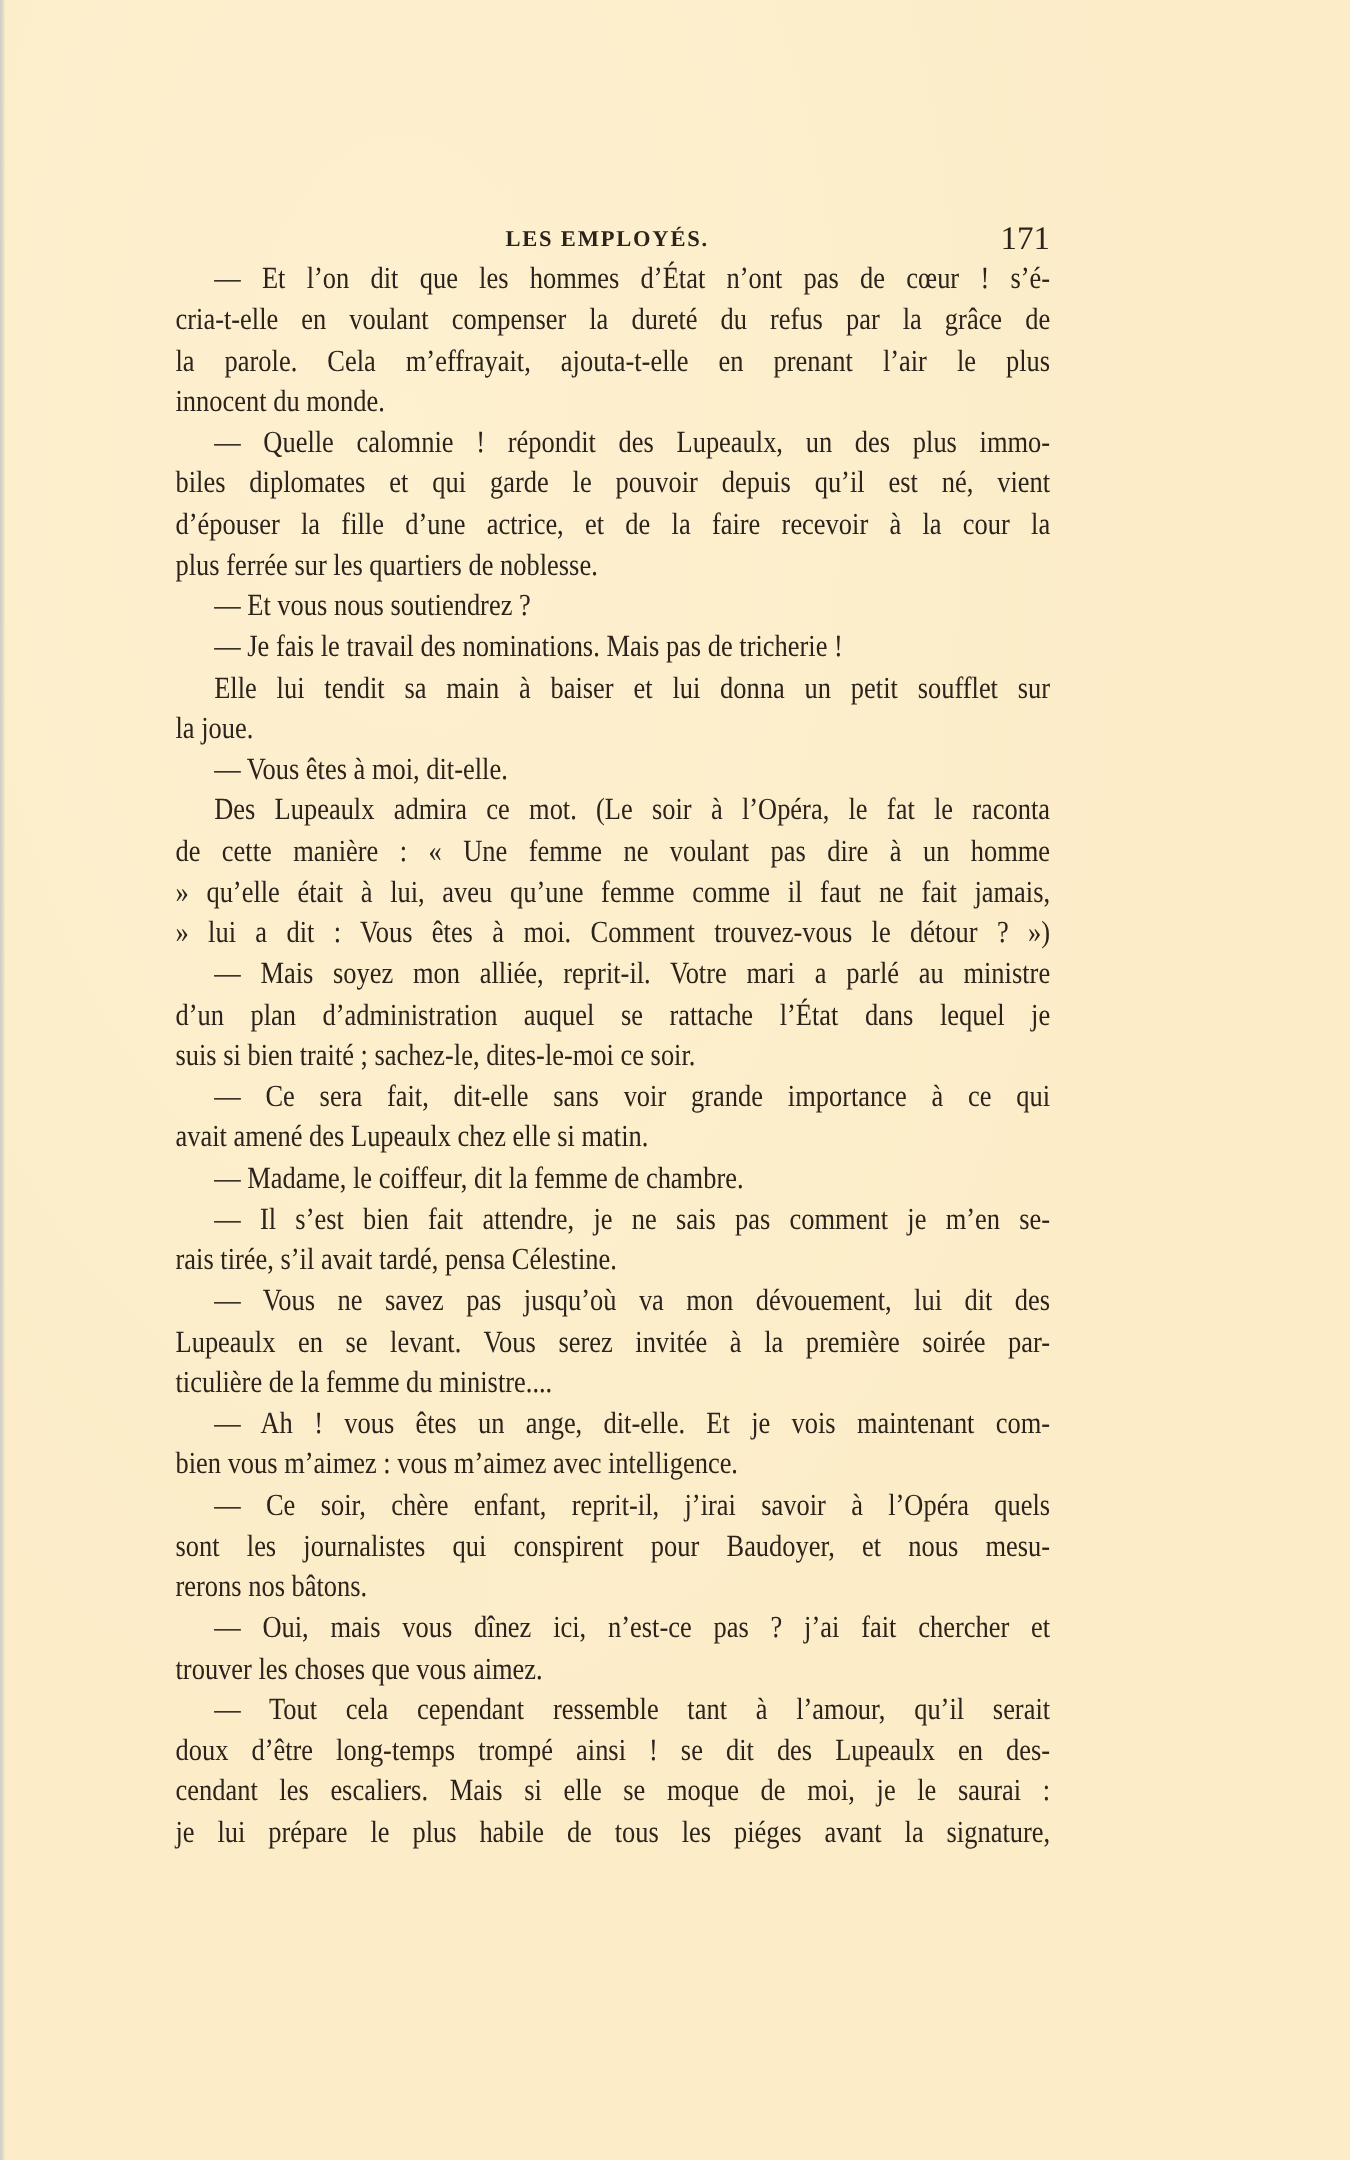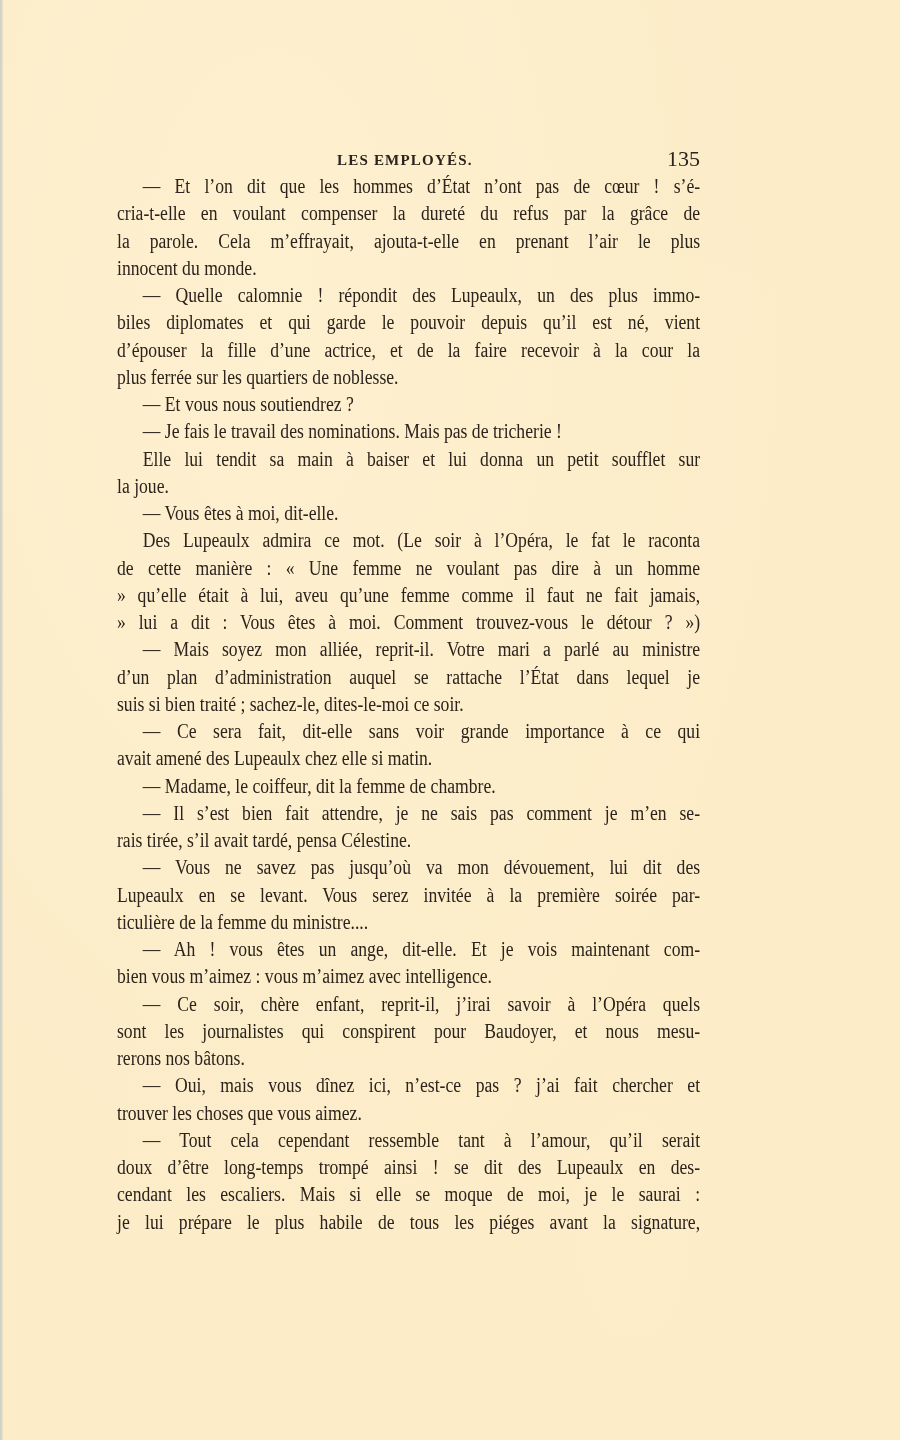--- a/index.html
+++ b/index.html
@@ -80,21 +80,21 @@
   }
 </style>
 </head>
 <body>
 
 <div class="left-edge"></div>
 
 <div class="page">
   <div class="running-head">
     <span class="running-title">LES EMPLOYÉS.</span>
-    <span class="page-number">135</span>
+    <span class="page-number">171</span>
   </div>
 
   <div class="body-text" id="body-text">
       <div class="line indent">— Et l’on dit que les hommes d’État n’ont pas de cœur ! s’é-</div>
       <div class="line">cria-t-elle en voulant compenser la dureté du refus par la grâce de</div>
       <div class="line">la parole. Cela m’effrayait, ajouta-t-elle en prenant l’air le plus</div>
       <div class="line last">innocent du monde.</div>
       <div class="line indent">— Quelle calomnie ! répondit des Lupeaulx, un des plus immo-</div>
       <div class="line">biles diplomates et qui garde le pouvoir depuis qu’il est né, vient</div>
       <div class="line">d’épouser la fille d’une actrice, et de la faire recevoir à la cour la</div>

